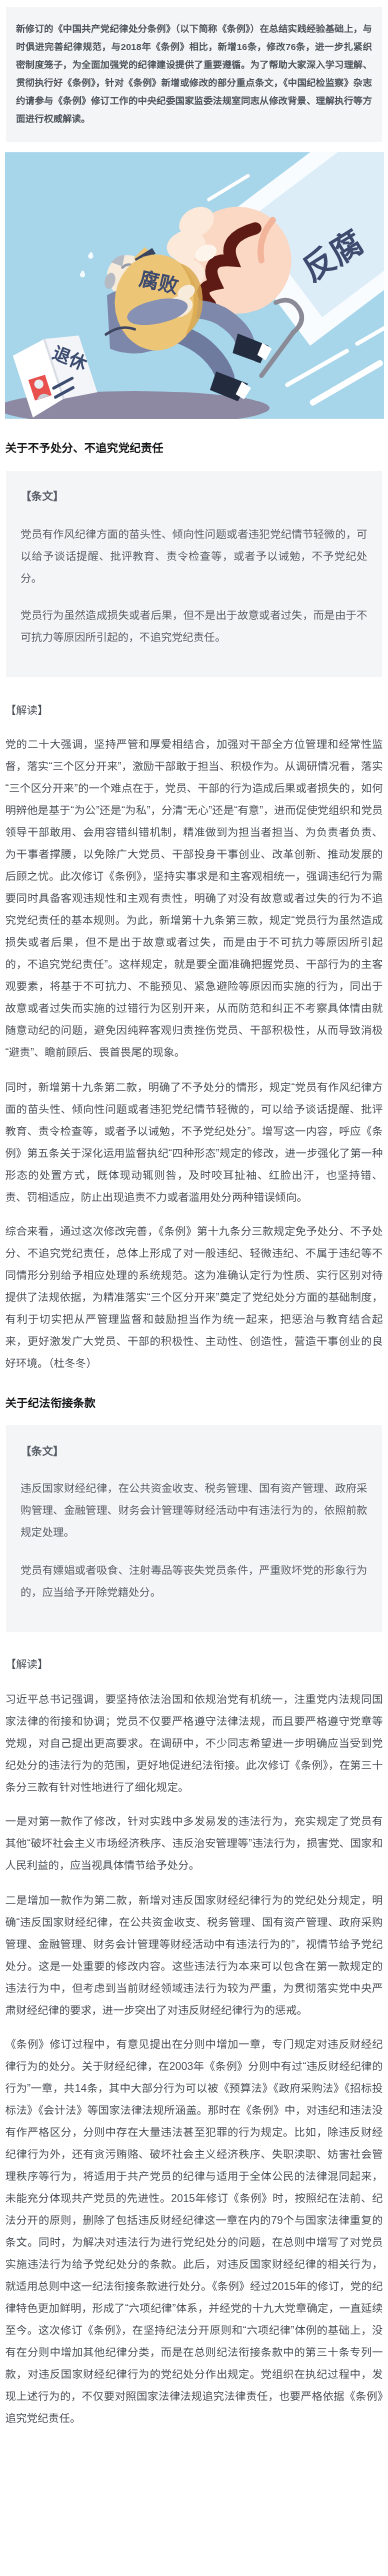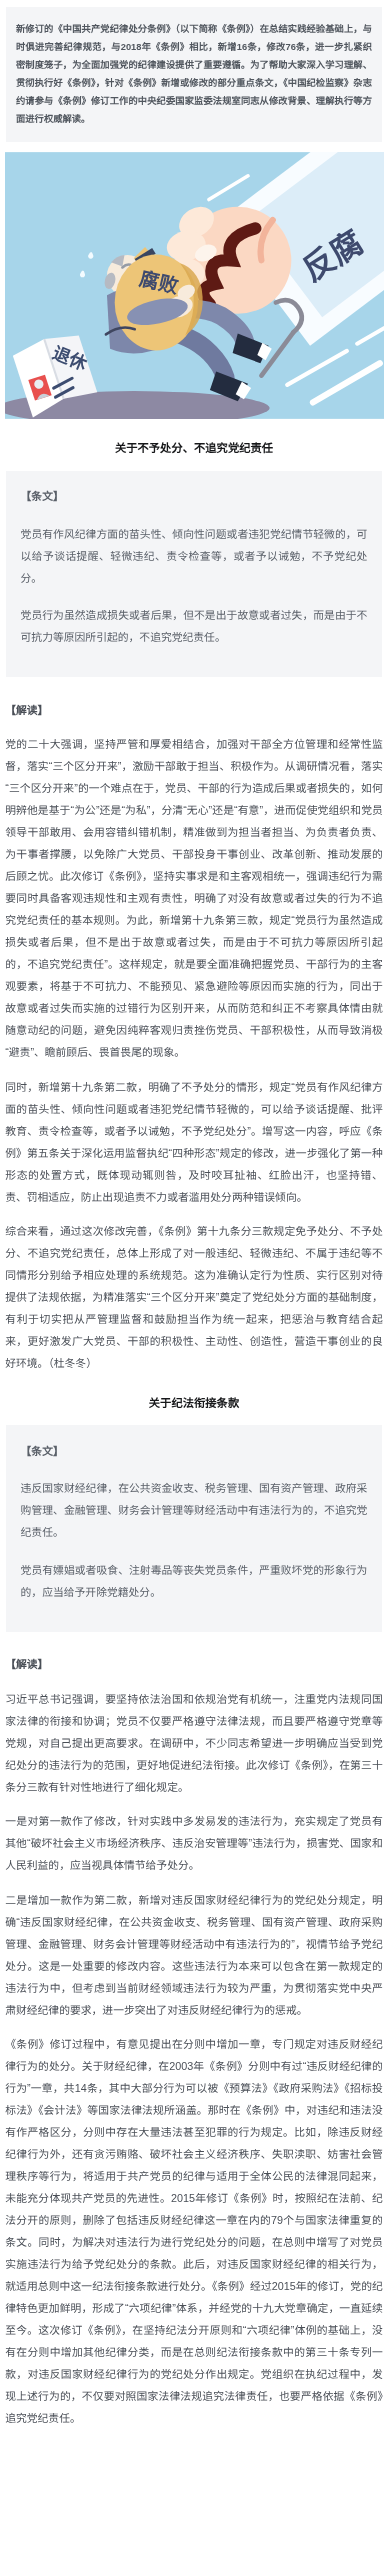--- a/index.html
+++ b/index.html
@@ -25,21 +25,20 @@
     margin:10.3px 4.6px 0;
     width:379px; height:267px;
     display:block;
   }
   .section-heading {
     margin:20.6px 5.2px 0;
     font-size:11.3px;
     line-height:16.5px;
     font-weight:bold;
     color:#17181a;
-    text-align:center;
   }
   .law-box {
     margin:14.4px 6.2px 0;
     background:#f4f5f7;
     padding:14.4px 14.4px 29px;
     color:#5a6069;
   }
   .law-box .law-label {
     font-size:10.8px;
     line-height:22px;
@@ -50,21 +49,20 @@
     margin-top:15.5px;
     font-size:10.8px;
     line-height:22px;
     text-align:justify;
   }
   .jiedu-label {
     margin:21.6px 5.2px 0;
     font-size:10.8px;
     line-height:22px;
     color:#4a4f57;
-    font-weight:bold;
   }
   .jiedu-body p.jiedu-para {
     margin:12.4px 5.2px 0;
     font-size:10.8px;
     line-height:22px;
     color:#4a4f57;
     text-align:justify;
   }
   section { display:block; }
 </style>
@@ -166,38 +164,38 @@
     <path d="M-14 50 l38 -7" stroke="#3c4c70" stroke-width="6" stroke-linecap="round"></path>
   </g>
   <path d="M196 354 q28 -20 56 -10" stroke="#3f4660" stroke-width="5" fill="none" stroke-linecap="round"></path>
 </svg>
 
 <section>
   <h2 class="section-heading">关于不予处分、不追究党纪责任</h2>
   <div class="law-box">
     <div class="law-label">【条文】</div>
     <div>
-        <p class="law-para">党员有作风纪律方面的苗头性、倾向性问题或者违犯党纪情节轻微的，可以给予谈话提醒、轻微违纪、责令检查等，或者予以诫勉，不予党纪处分。</p>
+        <p class="law-para">党员有作风纪律方面的苗头性、倾向性问题或者违犯党纪情节轻微的，可以给予谈话提醒、批评教育、责令检查等，或者予以诫勉，不予党纪处分。</p>
         <p class="law-para">党员行为虽然造成损失或者后果，但不是出于故意或者过失，而是由于不可抗力等原因所引起的，不追究党纪责任。</p>
       </div>
   </div>
   <div class="jiedu-label">【解读】</div>
   <div class="jiedu-body">
       <p class="jiedu-para">党的二十大强调，坚持严管和厚爱相结合，加强对干部全方位管理和经常性监督，落实“三个区分开来”，激励干部敢于担当、积极作为。从调研情况看，落实“三个区分开来”的一个难点在于，党员、干部的行为造成后果或者损失的，如何明辨他是基于“为公”还是“为私”，分清“无心”还是“有意”，进而促使党组织和党员领导干部敢用、会用容错纠错机制，精准做到为担当者担当、为负责者负责、为干事者撑腰，以免除广大党员、干部投身干事创业、改革创新、推动发展的后顾之忧。此次修订《条例》，坚持实事求是和主客观相统一，强调违纪行为需要同时具备客观违规性和主观有责性，明确了对没有故意或者过失的行为不追究党纪责任的基本规则。为此，新增第十九条第三款，规定“党员行为虽然造成损失或者后果，但不是出于故意或者过失，而是由于不可抗力等原因所引起的，不追究党纪责任”。这样规定，就是要全面准确把握党员、干部行为的主客观要素，将基于不可抗力、不能预见、紧急避险等原因而实施的行为，同出于故意或者过失而实施的过错行为区别开来，从而防范和纠正不考察具体情由就随意动纪的问题，避免因纯粹客观归责挫伤党员、干部积极性，从而导致消极“避责”、瞻前顾后、畏首畏尾的现象。</p>
       <p class="jiedu-para">同时，新增第十九条第二款，明确了不予处分的情形，规定“党员有作风纪律方面的苗头性、倾向性问题或者违犯党纪情节轻微的，可以给予谈话提醒、批评教育、责令检查等，或者予以诫勉，不予党纪处分”。增写这一内容，呼应《条例》第五条关于深化运用监督执纪“四种形态”规定的修改，进一步强化了第一种形态的处置方式，既体现动辄则咎，及时咬耳扯袖、红脸出汗，也坚持错、责、罚相适应，防止出现追责不力或者滥用处分两种错误倾向。</p>
       <p class="jiedu-para">综合来看，通过这次修改完善，《条例》第十九条分三款规定免予处分、不予处分、不追究党纪责任，总体上形成了对一般违纪、轻微违纪、不属于违纪等不同情形分别给予相应处理的系统规范。这为准确认定行为性质、实行区别对待提供了法规依据，为精准落实“三个区分开来”奠定了党纪处分方面的基础制度，有利于切实把从严管理监督和鼓励担当作为统一起来，把惩治与教育结合起来，更好激发广大党员、干部的积极性、主动性、创造性，营造干事创业的良好环境。（杜冬冬）</p>
     </div>
 </section>
 
 <section>
   <h2 class="section-heading">关于纪法衔接条款</h2>
   <div class="law-box">
     <div class="law-label">【条文】</div>
     <div>
-        <p class="law-para">违反国家财经纪律，在公共资金收支、税务管理、国有资产管理、政府采购管理、金融管理、财务会计管理等财经活动中有违法行为的，不追究党纪责任。</p>
+        <p class="law-para">违反国家财经纪律，在公共资金收支、税务管理、国有资产管理、政府采购管理、金融管理、财务会计管理等财经活动中有违法行为的，依照前款规定处理。</p>
         <p class="law-para">党员有嫖娼或者吸食、注射毒品等丧失党员条件，严重败坏党的形象行为的，应当给予开除党籍处分。</p>
       </div>
   </div>
   <div class="jiedu-label">【解读】</div>
   <div class="jiedu-body">
       <p class="jiedu-para">习近平总书记强调，要坚持依法治国和依规治党有机统一，注重党内法规同国家法律的衔接和协调；党员不仅要严格遵守法律法规，而且要严格遵守党章等党规，对自己提出更高要求。在调研中，不少同志希望进一步明确应当受到党纪处分的违法行为的范围，更好地促进纪法衔接。此次修订《条例》，在第三十条分三款有针对性地进行了细化规定。</p>
       <p class="jiedu-para">一是对第一款作了修改，针对实践中多发易发的违法行为，充实规定了党员有其他“破坏社会主义市场经济秩序、违反治安管理等”违法行为，损害党、国家和人民利益的，应当视具体情节给予处分。</p>
       <p class="jiedu-para">二是增加一款作为第二款，新增对违反国家财经纪律行为的党纪处分规定，明确“违反国家财经纪律，在公共资金收支、税务管理、国有资产管理、政府采购管理、金融管理、财务会计管理等财经活动中有违法行为的”，视情节给予党纪处分。这是一处重要的修改内容。这些违法行为本来可以包含在第一款规定的违法行为中，但考虑到当前财经领域违法行为较为严重，为贯彻落实党中央严肃财经纪律的要求，进一步突出了对违反财经纪律行为的惩戒。</p>
       <p class="jiedu-para">《条例》修订过程中，有意见提出在分则中增加一章，专门规定对违反财经纪律行为的处分。关于财经纪律，在2003年《条例》分则中有过“违反财经纪律的行为”一章，共14条，其中大部分行为可以被《预算法》《政府采购法》《招标投标法》《会计法》等国家法律法规所涵盖。那时在《条例》中，对违纪和违法没有作严格区分，分则中存在大量违法甚至犯罪的行为规定。比如，除违反财经纪律行为外，还有贪污贿赂、破坏社会主义经济秩序、失职渎职、妨害社会管理秩序等行为，将适用于共产党员的纪律与适用于全体公民的法律混同起来，未能充分体现共产党员的先进性。2015年修订《条例》时，按照纪在法前、纪法分开的原则，删除了包括违反财经纪律这一章在内的79个与国家法律重复的条文。同时，为解决对违法行为进行党纪处分的问题，在总则中增写了对党员实施违法行为给予党纪处分的条款。此后，对违反国家财经纪律的相关行为，就适用总则中这一纪法衔接条款进行处分。《条例》经过2015年的修订，党的纪律特色更加鲜明，形成了“六项纪律”体系，并经党的十九大党章确定，一直延续至今。这次修订《条例》，在坚持纪法分开原则和“六项纪律”体例的基础上，没有在分则中增加其他纪律分类，而是在总则纪法衔接条款中的第三十条专列一款，对违反国家财经纪律行为的党纪处分作出规定。党组织在执纪过程中，发现上述行为的，不仅要对照国家法律法规追究法律责任，也要严格依据《条例》追究党纪责任。</p>
     </div>

